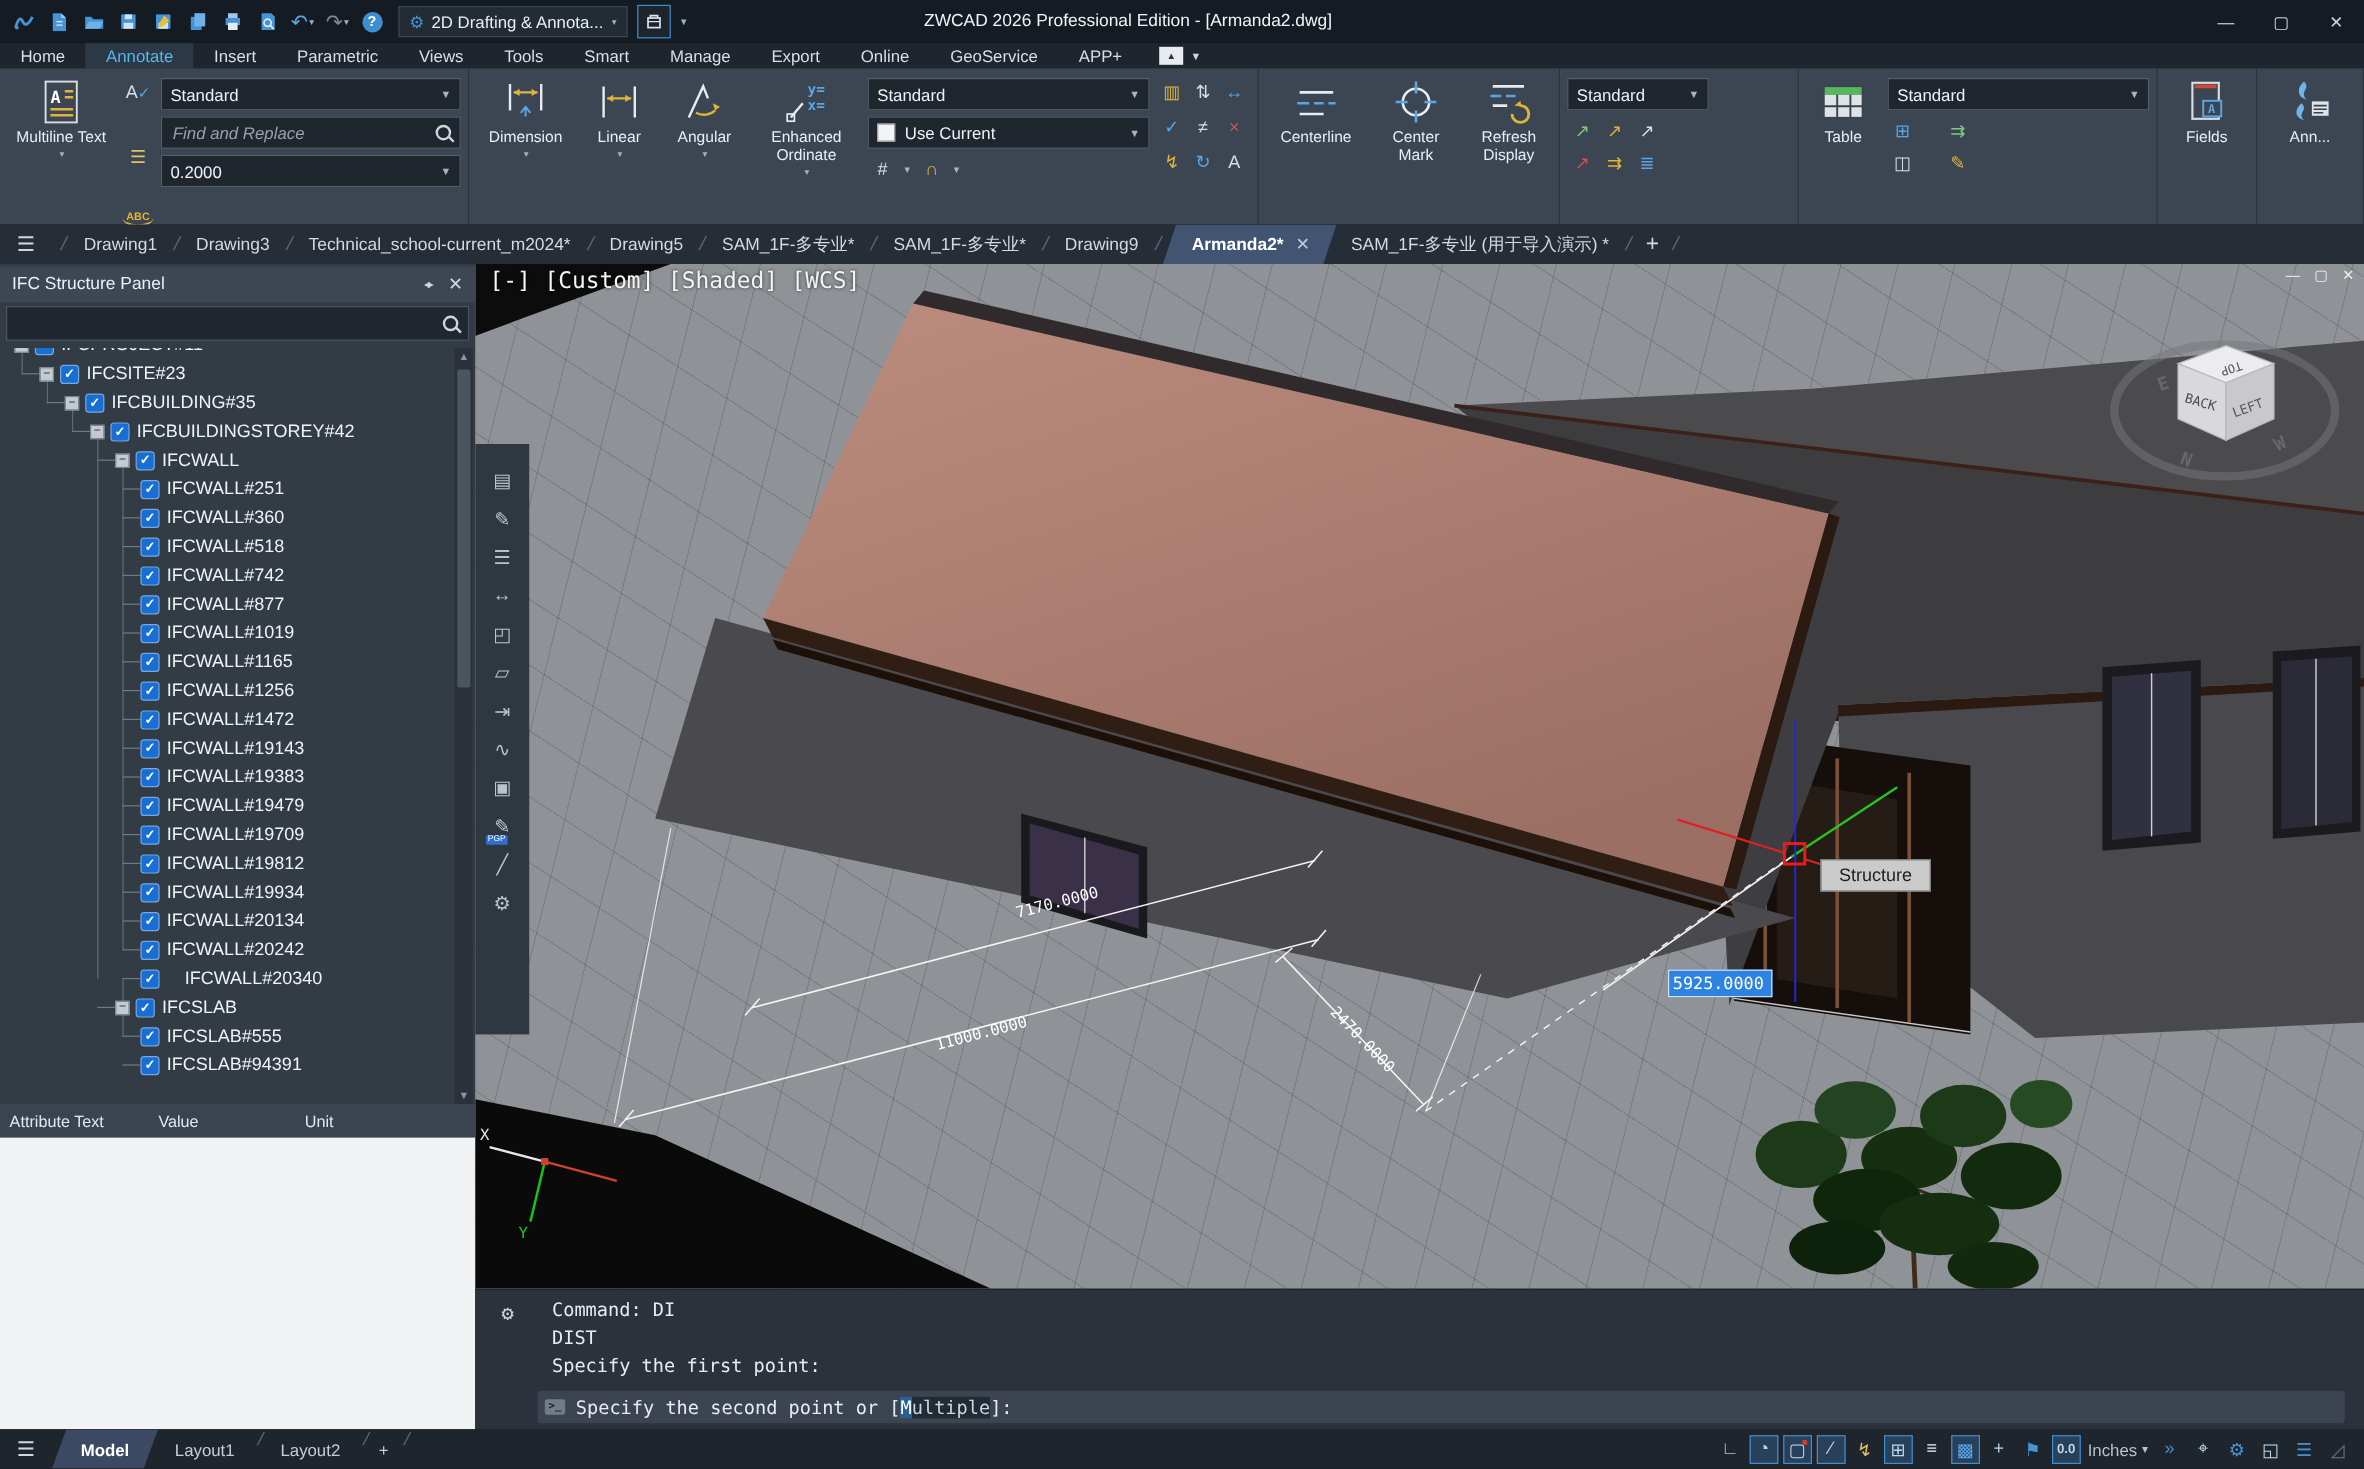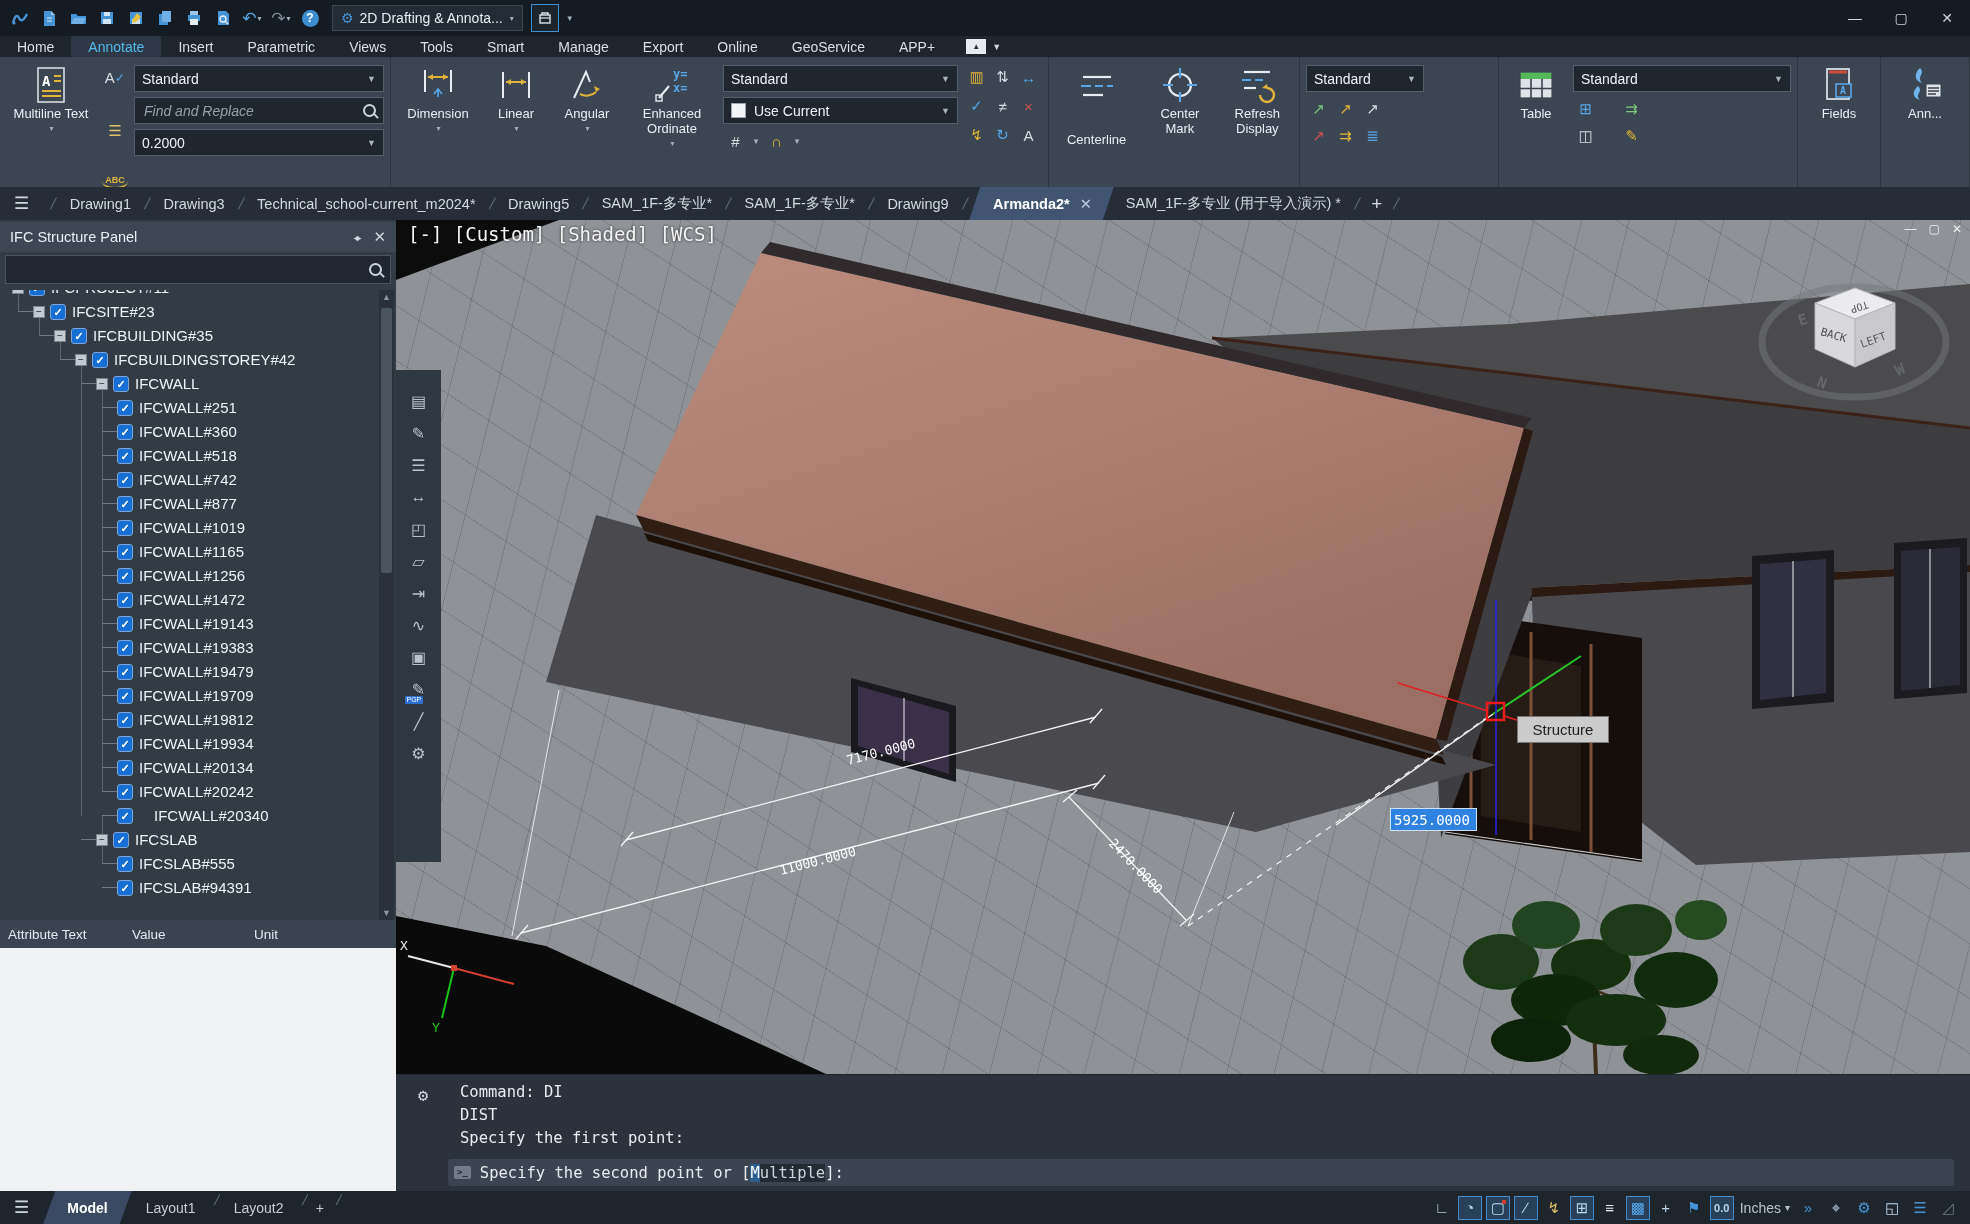--- a/index.html
+++ b/index.html
@@ -185,20 +185,21 @@
       <span class="carat">▾</span>
     </div>
     <div class="boxbtn">
       <svg width="14" height="14" viewBox="0 0 14 14">
           <rect x="2" y="4" width="10" height="8" fill="none" stroke="#dde5ec" stroke-width="1.4"></rect>
           <path d="M4 4V2h6v2" stroke="#dde5ec" stroke-width="1.4" fill="none"></path>
           <path d="M2 7h10" stroke="#dde5ec" stroke-width="1.2"></path>
         </svg>
     </div>
     <span class="carat" style="margin-left:7px;">▼</span>
+    <div id="win-title">ZWCAD 2026 Professional Edition - [Armanda2.dwg]</div>
     <div class="winctl">
       <span class="winbtn">—</span>
       <span class="winbtn">▢</span>
       <span class="winbtn">✕</span>
     </div>
   </div>
 
   <div id="menubar" class="abs">
     <div id="menu-tabs">
         <div class="mtab">Home</div>
@@ -328,21 +329,21 @@
           <span class="mini" style="color: rgb(208, 80, 80);">×</span>
           <span class="mini" style="color: rgb(224, 180, 58);">↯</span>
           <span class="mini" style="color: rgb(88, 166, 232);">↻</span>
           <span class="mini" style="color: rgb(216, 221, 226);">A</span>
         </div>
       <div class="plabel"><span>Dimensions</span> ▾</div>
       <span class="launcher">◿</span>
     </div>
 
     <div class="panel" style="width:238px;">
-      <div class="bigbtn" style="width:78px;gap:26px;">
+      <div class="bigbtn" style="width:78px;">
         <span class="bicon">
           <svg width="42" height="42" viewBox="0 0 42 42">
               <path d="M7 13h28" stroke="#e8ecf0" stroke-width="2.2"></path>
               <path d="M5 22h10M19 22h8M31 22h6" stroke="#58a6e8" stroke-width="2.2"></path>
               <path d="M7 31h20" stroke="#e8ecf0" stroke-width="2.2"></path>
             </svg>
         </span>
         <span>Centerline</span>
       </div>
       <div class="bigbtn" style="width:66px;">

